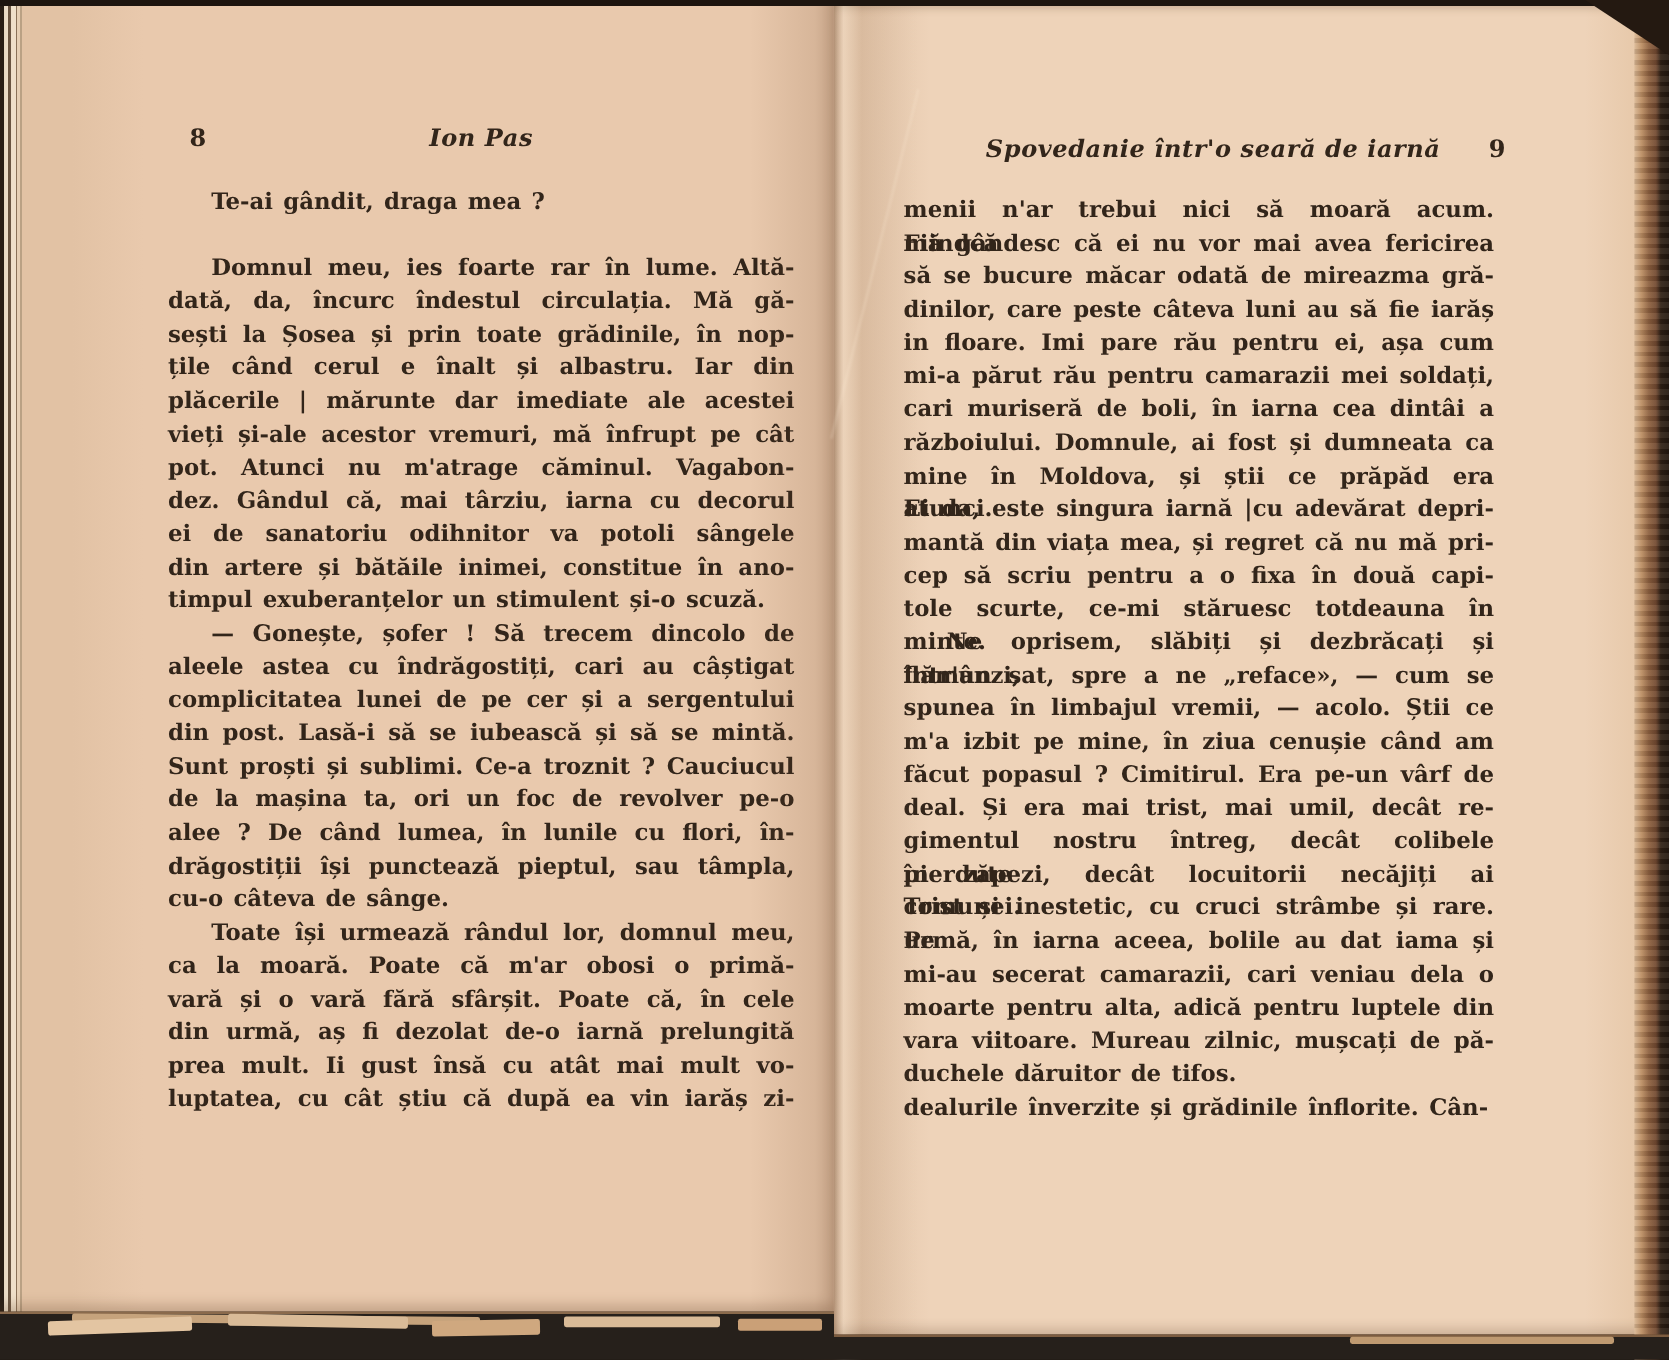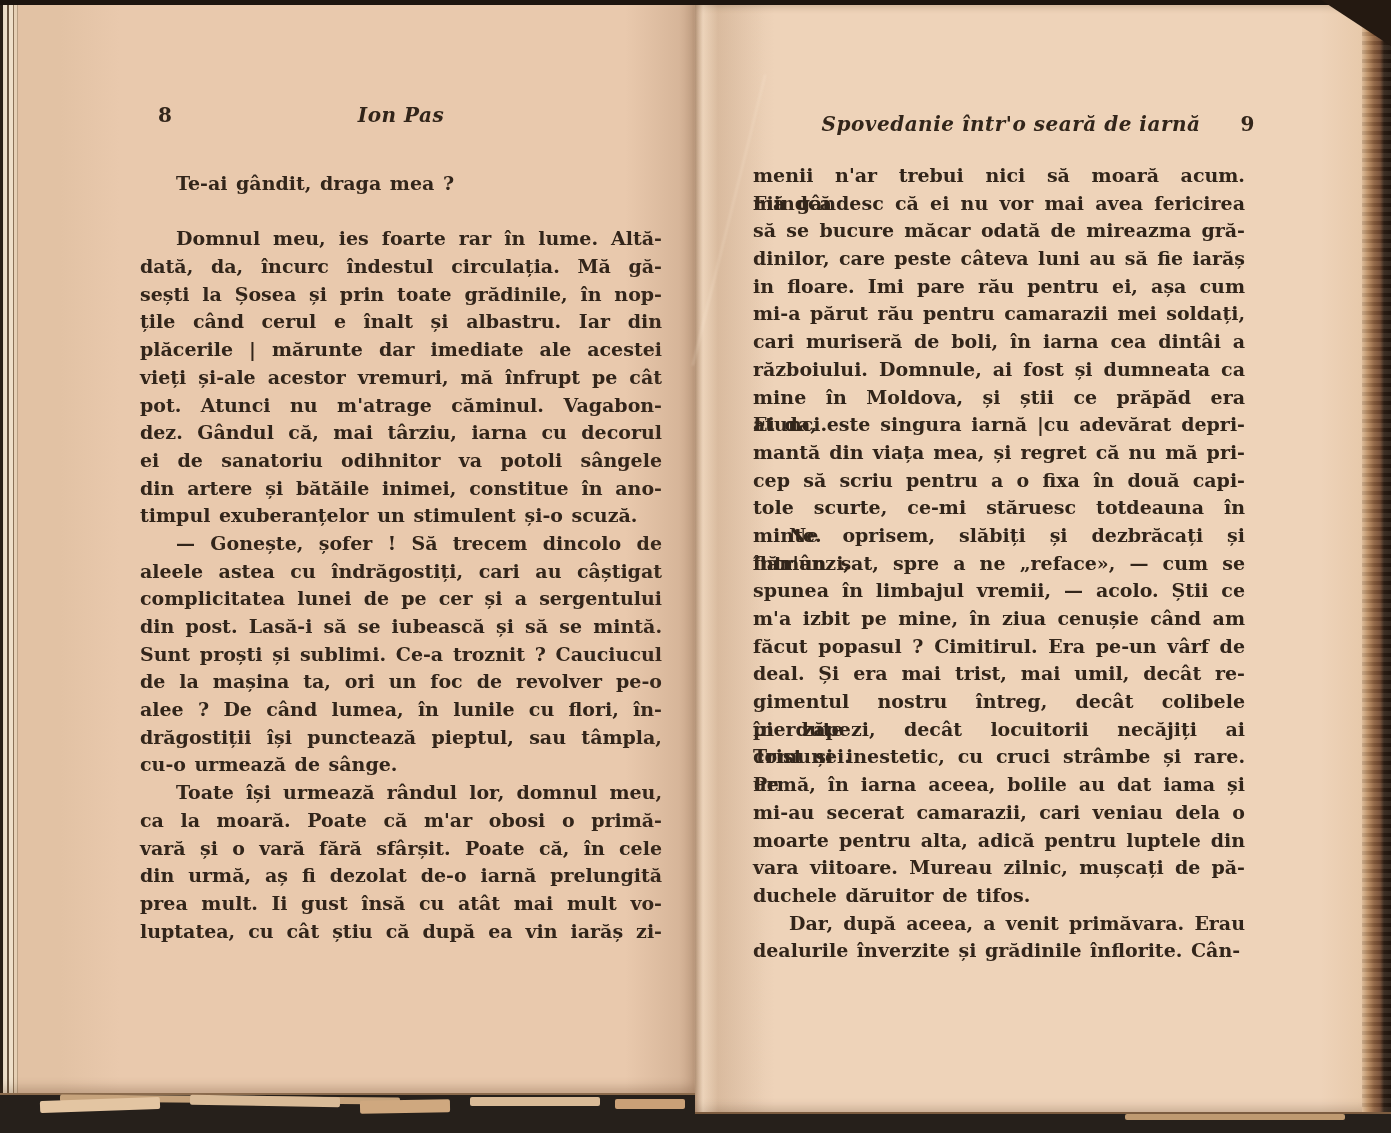--- a/index.html
+++ b/index.html
@@ -72,21 +72,21 @@
   
   .header{position:absolute;height:30px;font-size:20px;font-weight:700;letter-spacing:.5px;}
   .page-left .header{left:140px;top:103px;width:522px;}
   .page-right .header{left:70px;top:108px;width:492px;}
   .running{display:block;text-align:center;font-style:italic;}
   .pagenum{position:absolute;top:0;}
   .page-left .pagenum{left:18px;}
   .page-right .pagenum{right:2px;}
 
   .textcol{position:absolute;font-size:19px;font-weight:700;word-spacing:2px;}
-  .page-left .textcol{left:140px;top:155px;width:522px;margin-top:15px;}
+  .page-left .textcol{left:140px;top:155px;width:522px;}
   .page-right .textcol{left:58px;top:158px;width:492px;}
   .para{margin:0;}
   .para.space-after{margin-bottom:27.7px;}
   .line{height:27.7px;line-height:27.7px;text-align:justify;text-align-last:justify;white-space:normal;}
   .line.last{text-align-last:left;}
   .line.first{text-indent:36px;}
 </style>
 </head>
 <body>
 
@@ -116,21 +116,21 @@
         </div>
         <div class="para">
           <div class="line first">— Gonește, șofer ! Să trecem dincolo de</div>
           <div class="line">aleele astea cu îndrăgostiți, cari au câștigat</div>
           <div class="line">complicitatea lunei de pe cer și a sergentului</div>
           <div class="line">din post. Lasă-i să se iubească și să se mintă.</div>
           <div class="line">Sunt proști și sublimi. Ce-a troznit ? Cauciucul</div>
           <div class="line">de la mașina ta, ori un foc de revolver pe-o</div>
           <div class="line">alee ? De când lumea, în lunile cu flori, în-</div>
           <div class="line">drăgostiții își punctează pieptul, sau tâmpla,</div>
-          <div class="line last">cu-o urmează de sânge.</div>
+          <div class="line last">cu-o câteva de sânge.</div>
         </div>
         <div class="para">
           <div class="line first">Toate își urmează rândul lor, domnul meu,</div>
           <div class="line">ca la moară. Poate că m'ar obosi o primă-</div>
           <div class="line">vară și o vară fără sfârșit. Poate că, în cele</div>
           <div class="line">din urmă, aș fi dezolat de-o iarnă prelungită</div>
           <div class="line">prea mult. Ii gust însă cu atât mai mult vo-</div>
           <div class="line">luptatea, cu cât știu că după ea vin iarăș zi-</div>
         </div>
       </div>
@@ -167,21 +167,20 @@
           <div class="line">gimentul nostru întreg, decât colibele pierdute</div>
           <div class="line">în zăpezi, decât locuitorii necăjiți ai comunei.</div>
           <div class="line">Trist și inestetic, cu cruci strâmbe și rare. Pe</div>
           <div class="line">urmă, în iarna aceea, bolile au dat iama și</div>
           <div class="line">mi-au secerat camarazii, cari veniau dela o</div>
           <div class="line">moarte pentru alta, adică pentru luptele din</div>
           <div class="line">vara viitoare. Mureau zilnic, mușcați de pă-</div>
           <div class="line last">duchele dăruitor de tifos.</div>
         </div>
         <div class="para">
-          <div class="line first">Dar, după aceea, a venit primăvara. Erau</div>
           <div class="line last">dealurile înverzite și grădinile înflorite. Cân-</div>
         </div>
       </div>
 
   </div>
 
   <div class="gutter"></div>
   <div class="crease"></div>
   <div class="right-edge"></div>
   <div class="top-border"></div>

